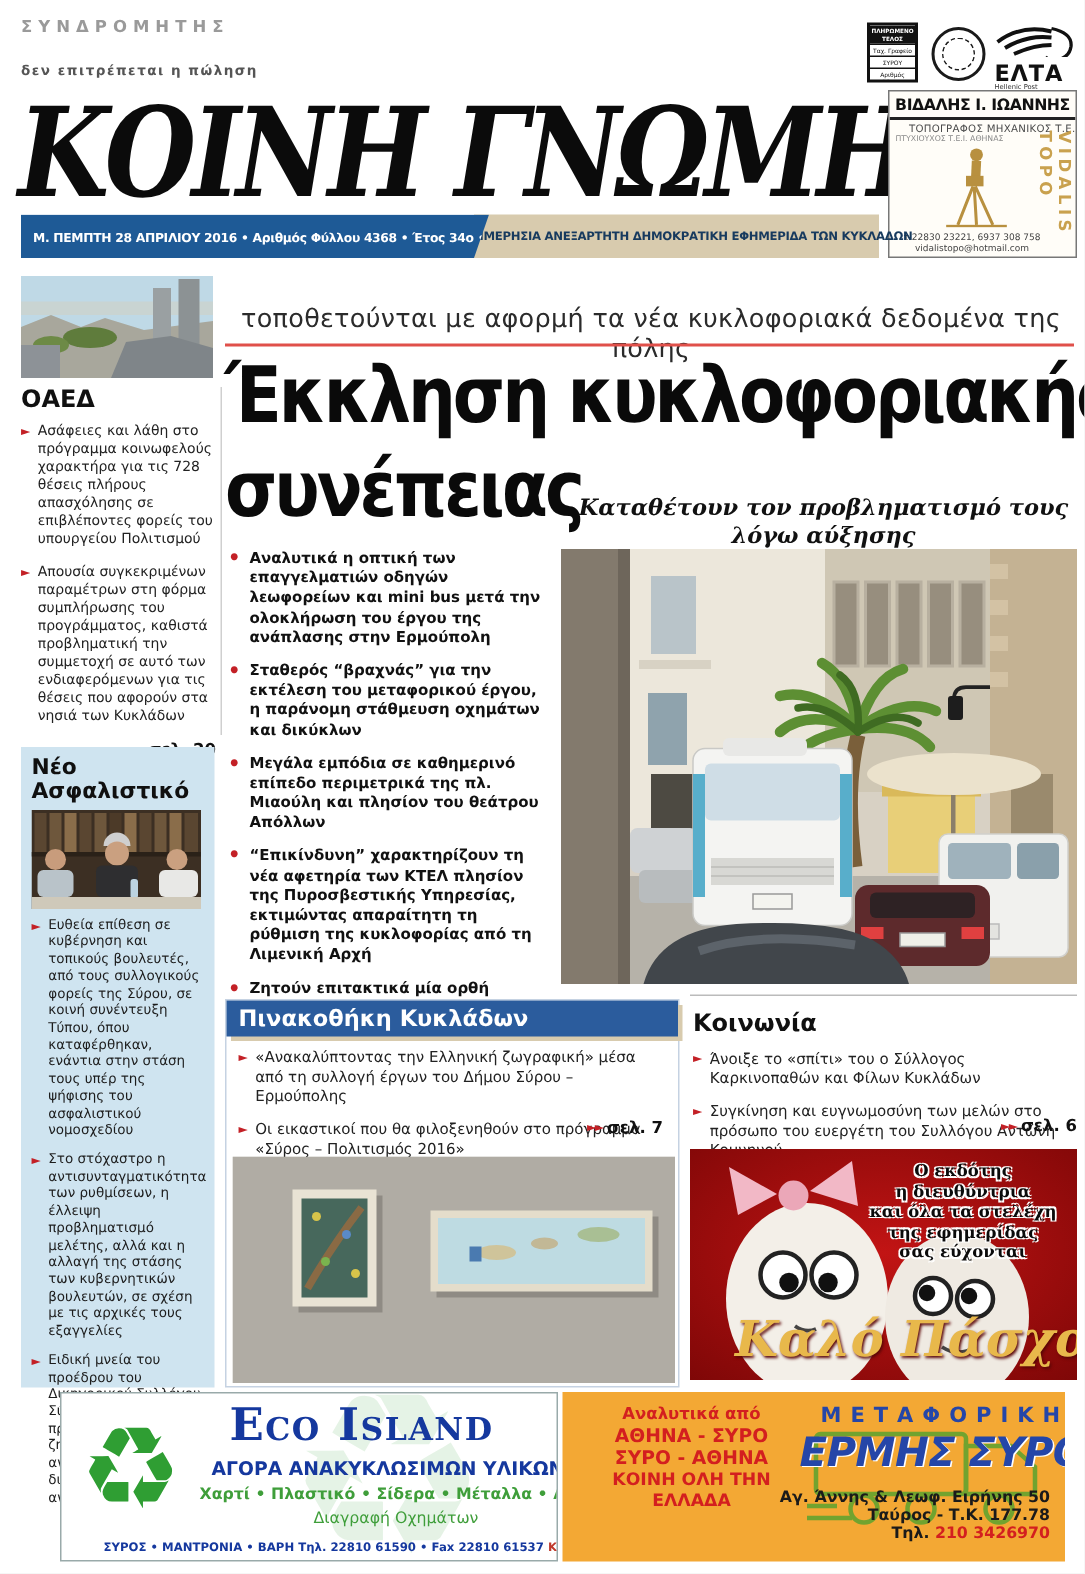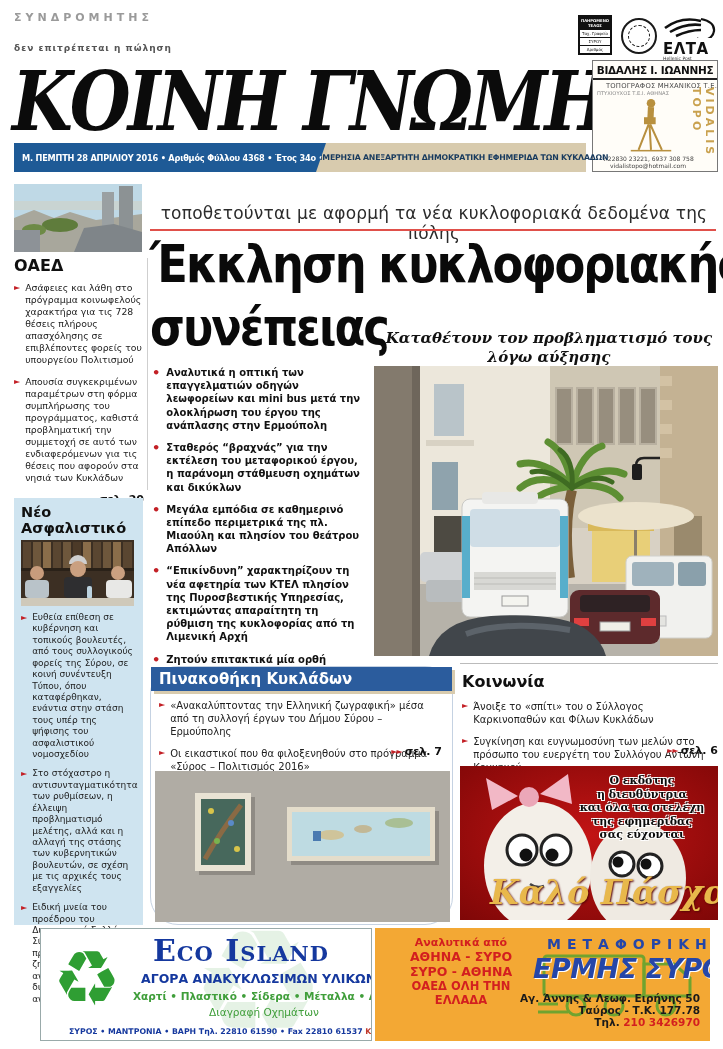--- a/index.html
+++ b/index.html
@@ -327,21 +327,21 @@
       <rect x="196" y="224" width="90" height="54" rx="9" fill="#5d2a2c"></rect>
       <rect x="206" y="229" width="70" height="17" rx="4" fill="#2e2224"></rect>
       <rect x="200" y="252" width="15" height="8" fill="#e04040"></rect>
       <rect x="267" y="252" width="15" height="8" fill="#e04040"></rect>
       <rect x="226" y="256" width="30" height="9" fill="#efefe8" stroke="#999"></rect>
     </g>
     <path d="M55 290 q10 -36 62 -40 q72 -4 96 14 q15 11 19 26 z" fill="#41464b"></path>
     <path d="M92 268 q40 -14 104 -4" stroke="#5c636a" stroke-width="6" fill="none"></path>
   </svg>
 
-  <div class="ab galbox" style="left:150px; top:666px; width:303px; height:259px;border-radius:28px;">
+  <div class="ab galbox" style="left:150px; top:666px; width:303px; height:259px;">
     <div class="galhead">Πινακοθήκη Κυκλάδων</div>
     <div style="padding:8px 8px 0;">
       <div class="kbul">
         <span class="ar">►</span>
         <span class="tx" style="font-size:10px;">«Ανακαλύπτοντας την Ελληνική ζωγραφική» μέσα από τη συλλογή έργων του Δήμου Σύρου – Ερμούπολης</span>
       </div>
       <div class="kbul">
         <span class="ar">►</span>
         <span class="tx" style="font-size:10px;">Οι εικαστικοί που θα φιλοξενηθούν στο πρόγραμμα «Σύρος – Πολιτισμός 2016»</span>
       </div>
@@ -444,21 +444,21 @@
         <circle cx="40" cy="62" r="9"></circle>
           <circle cx="78" cy="62" r="9"></circle>
           <circle cx="130" cy="62" r="9"></circle>
         <path d="M2 60 h20 M2 68 h30"></path>
       </g>
     </svg>
     <div class="ab" style="left:16px; top:8px; width:140px;">
       <div class="h-k" style="font-size:11px;">Αναλυτικά από</div>
       <div class="h-k" style="font-size:12.5px;">ΑΘΗΝΑ - ΣΥΡΟ</div>
       <div class="h-k" style="font-size:12.5px;">ΣΥΡΟ - ΑΘΗΝΑ</div>
-      <div class="h-k" style="font-size:11.5px;">ΟΑΕΔ ΟΛΗ ΤΗΝ ΕΛΛΑΔΑ</div>
+      <div class="h-k" style="font-size:11.5px;">ΚΟΙΝΗ ΟΛΗ ΤΗΝ ΕΛΛΑΔΑ</div>
     </div>
     <div class="ab h-brand1" style="left:172px; top:8px;">ΜΕΤΑΦΟΡΙΚΗ</div>
     <div class="ab h-brand2" style="left:158px; top:25px;">ΕΡΜΗΣ ΣΥΡΟΥ</div>
     <div class="ab h-right" style="right:10px; top:64px;">
       <div class="h-row">Αγ. Άννης &amp; Λεωφ. Ειρήνης 50</div>
       <div class="h-row">Ταύρος - Τ.Κ. 177.78</div>
       <div class="h-row"><span>Τηλ. </span><span class="red">210 3426970</span></div>
     </div>
   </div>
 

